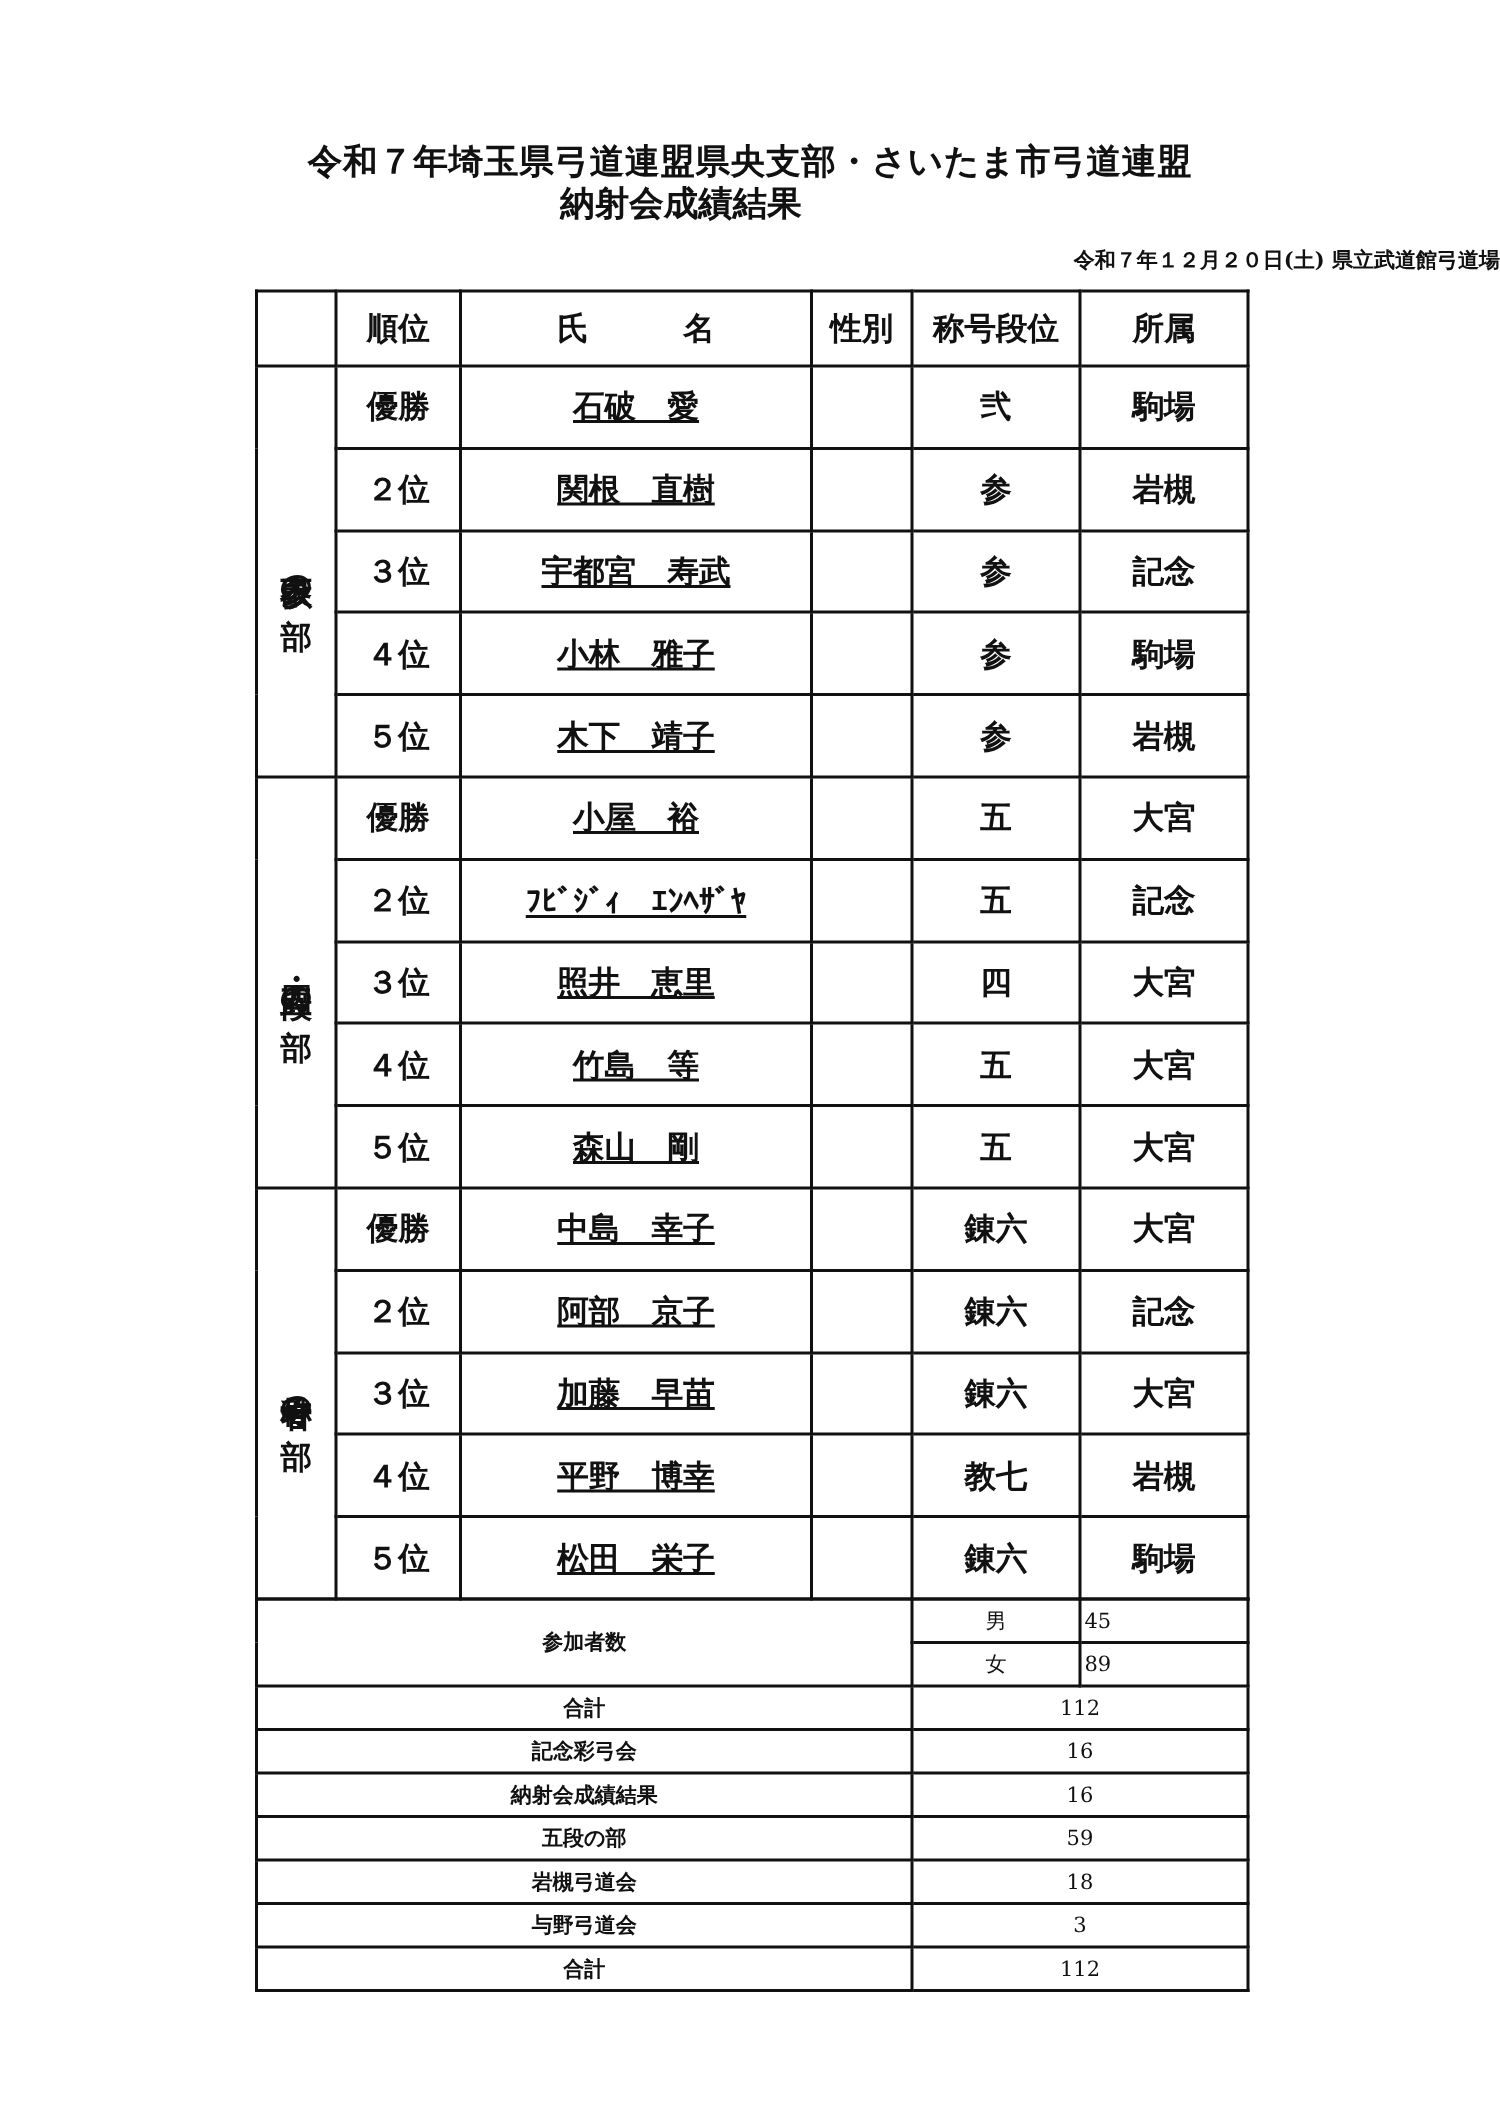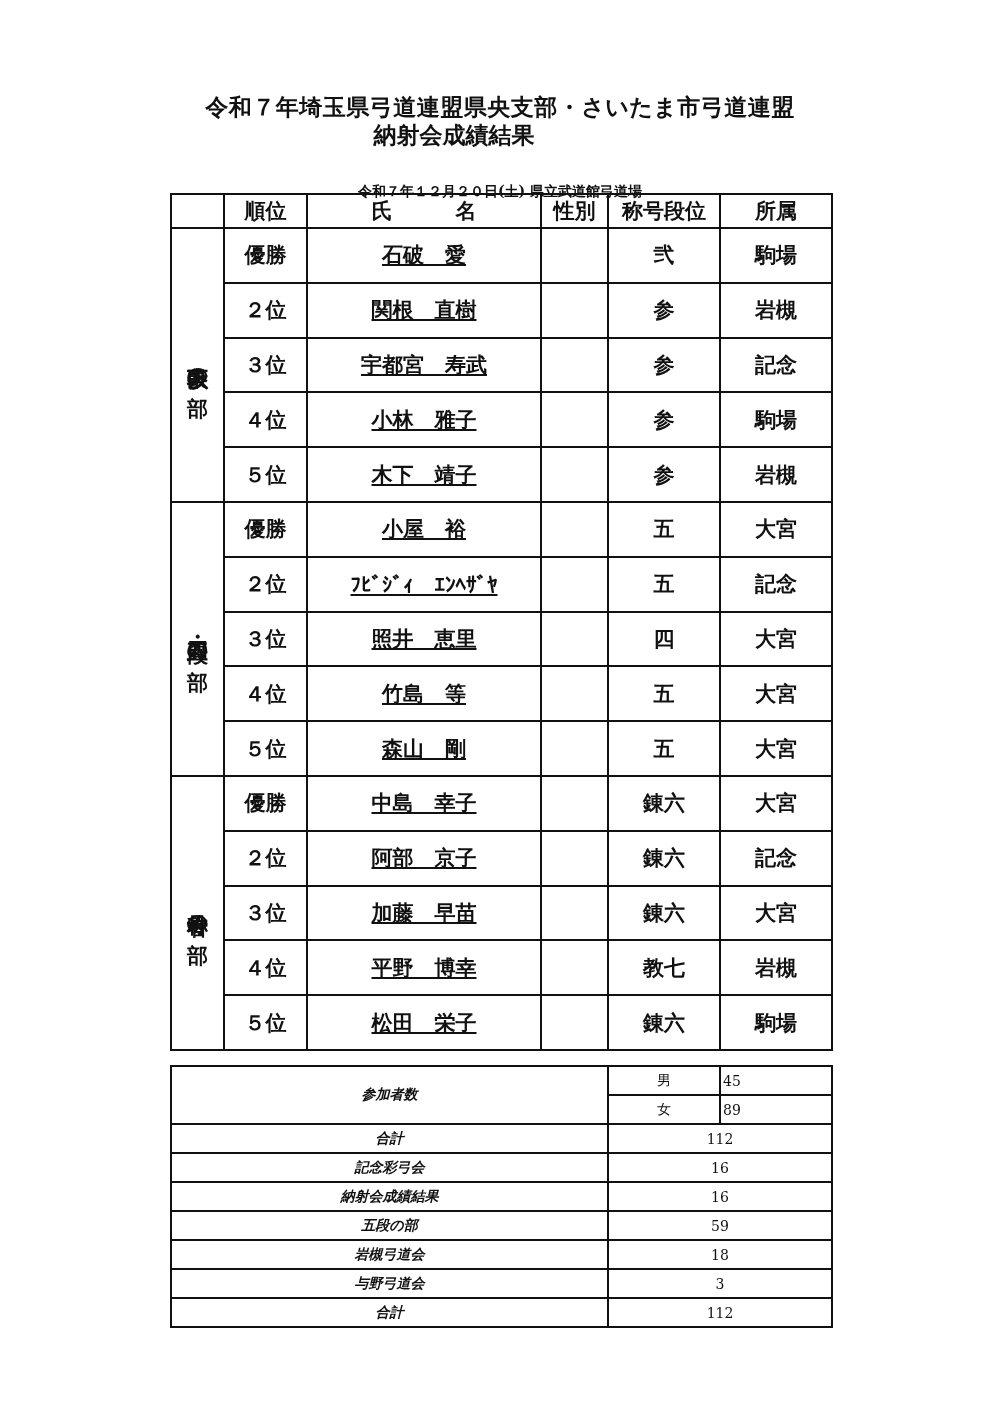--- a/index.html
+++ b/index.html
@@ -9,49 +9,49 @@
     }
     .title1 {
       position: absolute; top: 80px; left: 0; width: 1000px; text-align: center;
       font-size: 23px; font-weight: bold; letter-spacing: 0.5px; margin-top: 12px;
     }
     .title2 {
       position: absolute; top: 120px; left: 0; width: 908px; text-align: center;
       font-size: 23px; font-weight: bold;
     }
     .subtitle {
-      position: absolute; top: 183px; left: 0; width: 1000px; text-align: center;
+      position: absolute; top: 165px; left: 0; width: 1000px; text-align: right;
       font-size: 14px; font-weight: bold;
     }
     table.main {
       position: absolute; top: 193px; left: 170px; width: 661px;
       border-collapse: collapse; table-layout: fixed;
     }
     table.main td {
       border: 2px solid #111; text-align: center; vertical-align: middle;
       padding: 0; font-size: 21px; font-weight: bold; box-sizing: border-box;
     }
-    table.main tr.hdr td { height: 34px; }
+    table.main tr.hdr td { height: 50px; }
     table.main tr.row td { height: 54.8px; }
     td.division {
       writing-mode: vertical-rl; text-orientation: upright;
       font-size: 21px; letter-spacing: 1px;
     }
     td.grade { text-align: center; }
     td.name { font-weight: bold; text-decoration: underline; }
     table.summary {
       position: absolute; top: 1065px; left: 170px; width: 661px;
       border-collapse: collapse; table-layout: fixed;
     }
     table.summary td {
       border: 2px solid #111; text-align: center; vertical-align: middle;
       padding: 0 2px; font-size: 14px; height: 29px; box-sizing: border-box;
     }
     table.summary td.num-right { text-align: left; }
-    table.summary td.label { font-weight: bold; font-style: italic; }
+    table.summary td.label { font-weight: bold; }
   </style>
 </head>
 <body>
 
 <div class="title1">令和７年埼玉県弓道連盟県央支部・さいたま市弓道連盟</div>
 <div class="title2">納射会成績結果</div>
 <div class="subtitle">令和７年１２月２０日(土) 県立武道館弓道場</div>
 
 <table class="main">
   <colgroup>

